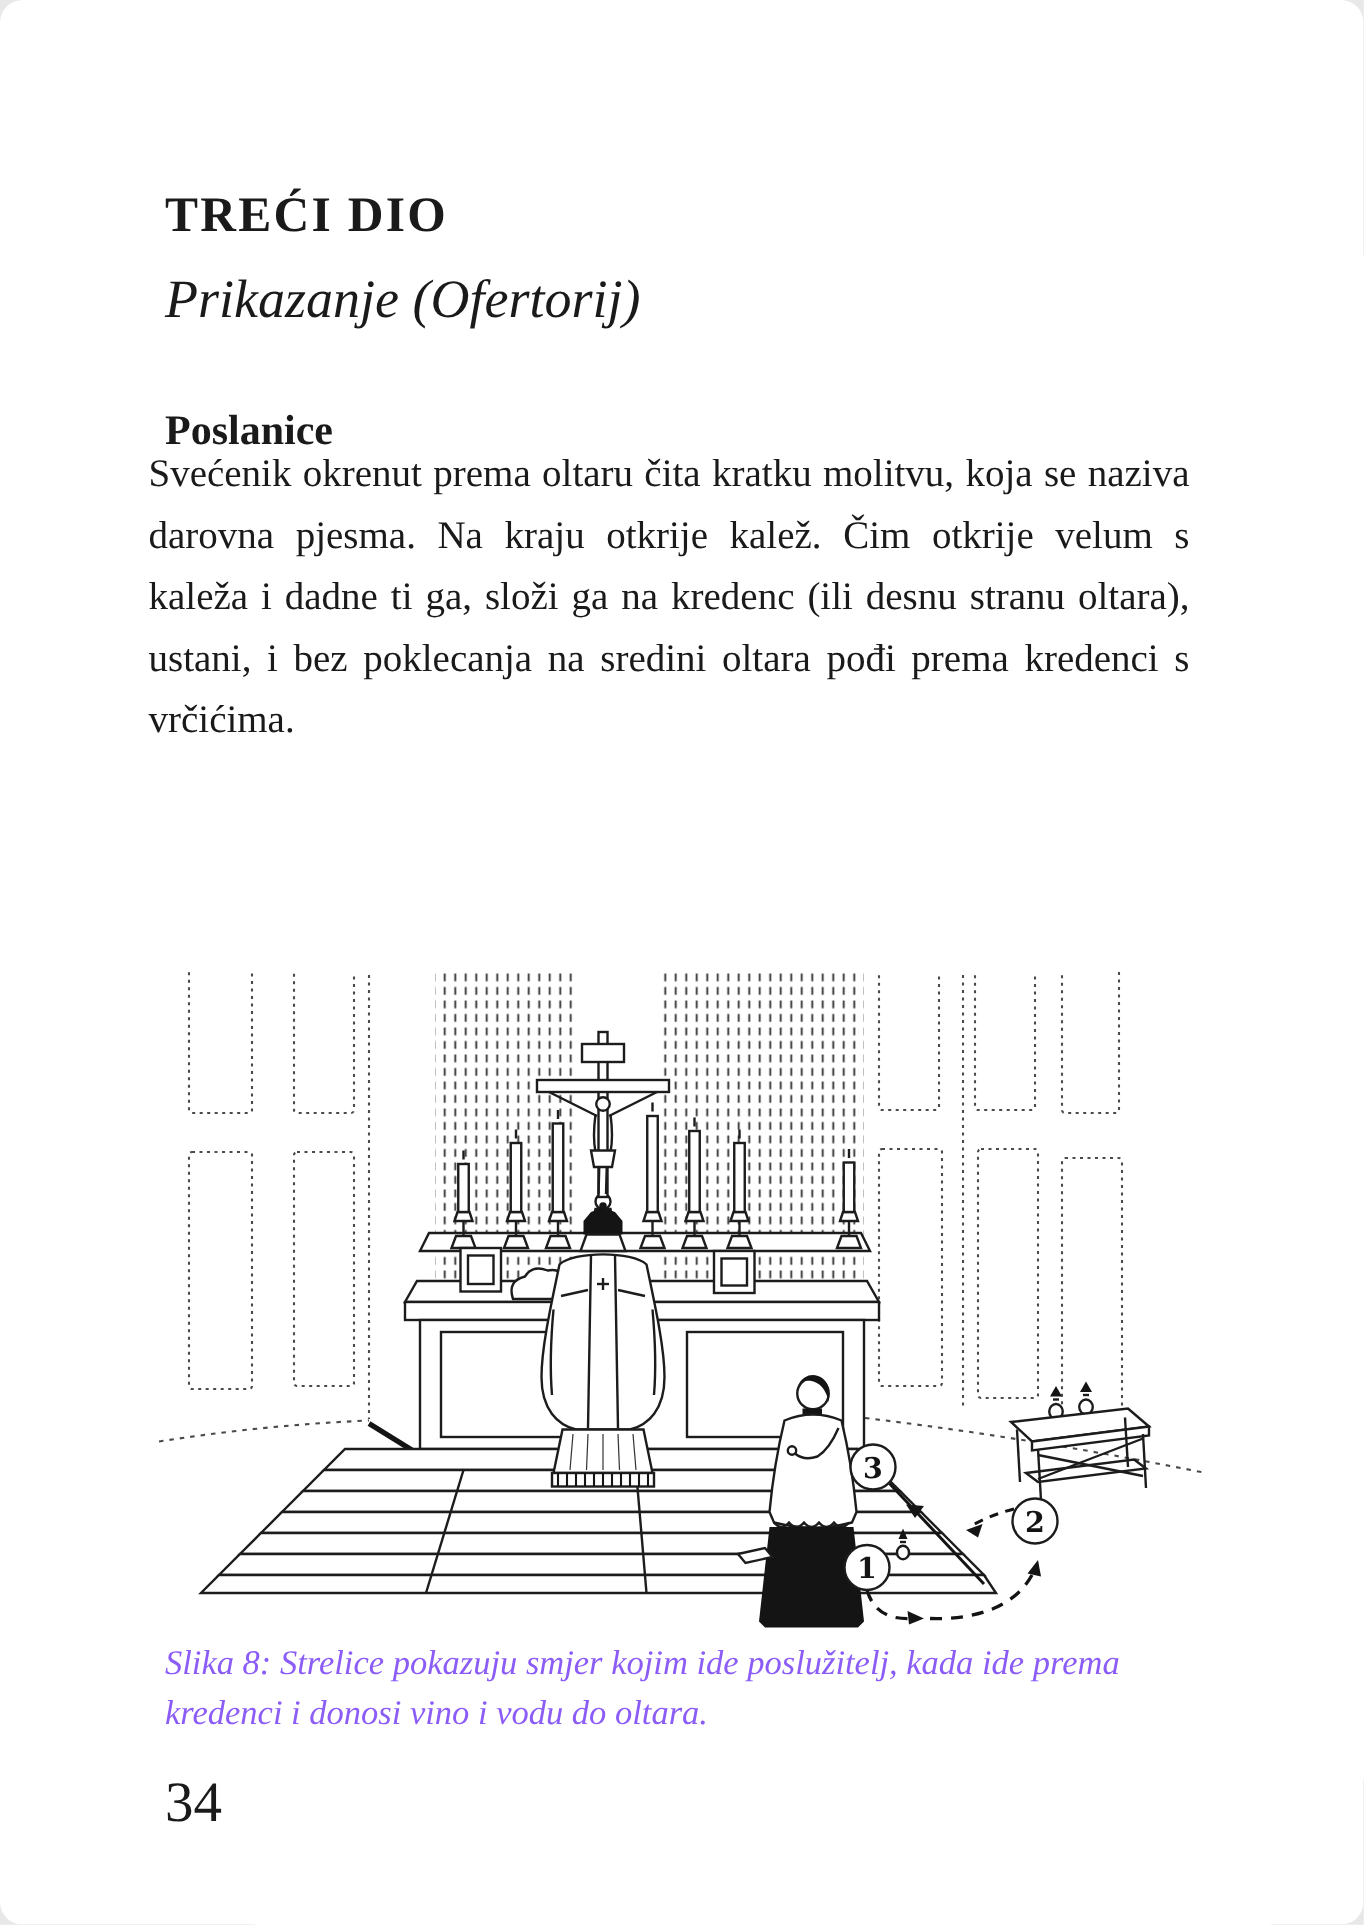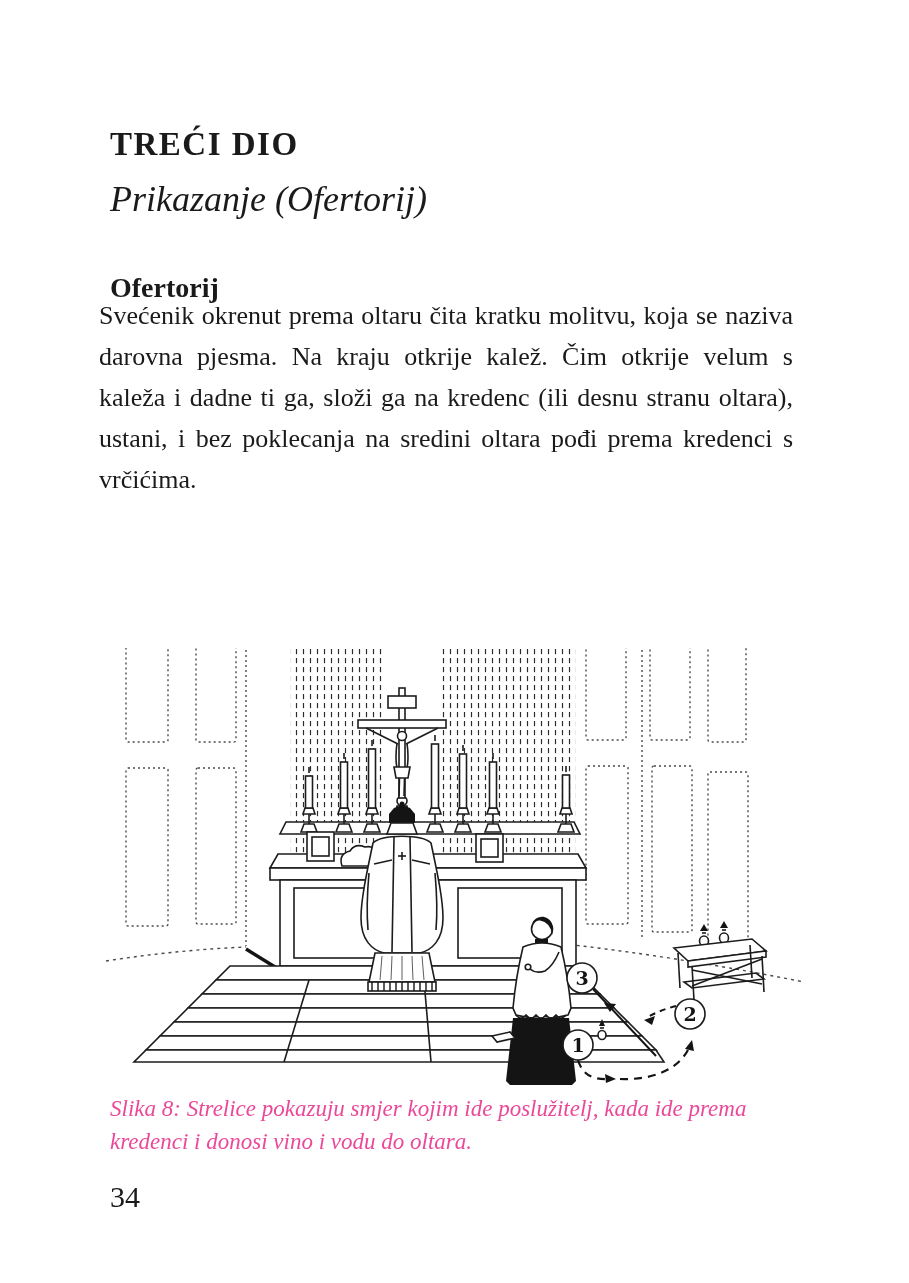--- a/index.html
+++ b/index.html
@@ -1,41 +1,41 @@
 <!DOCTYPE html>
 <html><head>
 <meta charset="utf-8">
 <style>
   html,body{margin:0;padding:0;background:#e8e8e8;}
   .page{position:relative;width:909px;height:1283px;background:#ffffff;margin:0 auto;
-        font-family:"Liberation Serif","DejaVu Serif",serif;color:#1a1a1a;overflow:hidden;}
+        font-family:"Liberation Serif","DejaVu Serif",serif;color:#1a1a1a;overflow:hidden;border-radius:15px;}
   .abs{position:absolute;}
   .title{left:110px;top:104px;width:690px;font-size:33px;font-weight:bold;letter-spacing:1.5px;}
   .subtitle{left:110px;top:178px;width:690px;font-size:36px;font-style:italic;font-weight:normal;}
   .section{left:110px;top:249px;width:690px;font-size:28px;font-weight:bold;}
   .body{left:95px;width:694px;font-size:26px;line-height:41px;text-align:justify;
         text-justify:inter-word;margin:4px;}
   .p1{top:291px;}
   .p2{top:514px;}
   .figure{left:104px;top:648px;width:700px;height:440px;}
-  .caption{left:110px;top:1092px;width:700px;font-size:23px;font-style:italic;line-height:33px;color:#ec4899;}
-  .pageno{left:110px;top:1180px;font-size:30px;}
+  .caption{left:110px;top:1092px;width:700px;font-size:23px;font-style:italic;line-height:33px;color:#8b5cf6;}
+  .pageno{left:110px;top:1180px;font-size:38px;}
   svg .ln{stroke:#1c1c1c;stroke-width:1.6;fill:none;}
   svg .wh{fill:#ffffff;stroke:#1c1c1c;stroke-width:1.6;}
   svg .blk{fill:#141414;stroke:none;}
   svg text{font-family:"DejaVu Serif","Liberation Serif",serif;font-weight:bold;}
 </style>
 </head>
 <body>
 
 <div class="page">
 
   <h1 class="abs title">TREĆI DIO</h1>
   <div class="abs subtitle">Prikazanje (Ofertorij)</div>
-  <h2 class="abs section">Ofertorij</h2>
+  <h2 class="abs section">Poslanice</h2>
   <p class="abs body p1">Svećenik okrenut prema oltaru čita kratku molitvu, koja se naziva darovna pjesma. Na kraju otkrije kalež. Čim otkrije velum s kaleža i dadne ti ga, složi ga na kredenc (ili desnu stranu oltara), ustani, i bez poklecanja na sredini oltara pođi prema kredenci s vrčićima.</p>
 
   <div class="abs figure">
     <svg viewBox="0 0 700 440" width="700" height="440" xmlns="http://www.w3.org/2000/svg">
       <defs>
         <pattern id="curtain" patternUnits="userSpaceOnUse" width="7" height="9">
           <line x1="3.5" y1="1" x2="3.5" y2="6.2" stroke="#2b2b2b" stroke-width="1.2"></line>
         </pattern>
       </defs>
 

